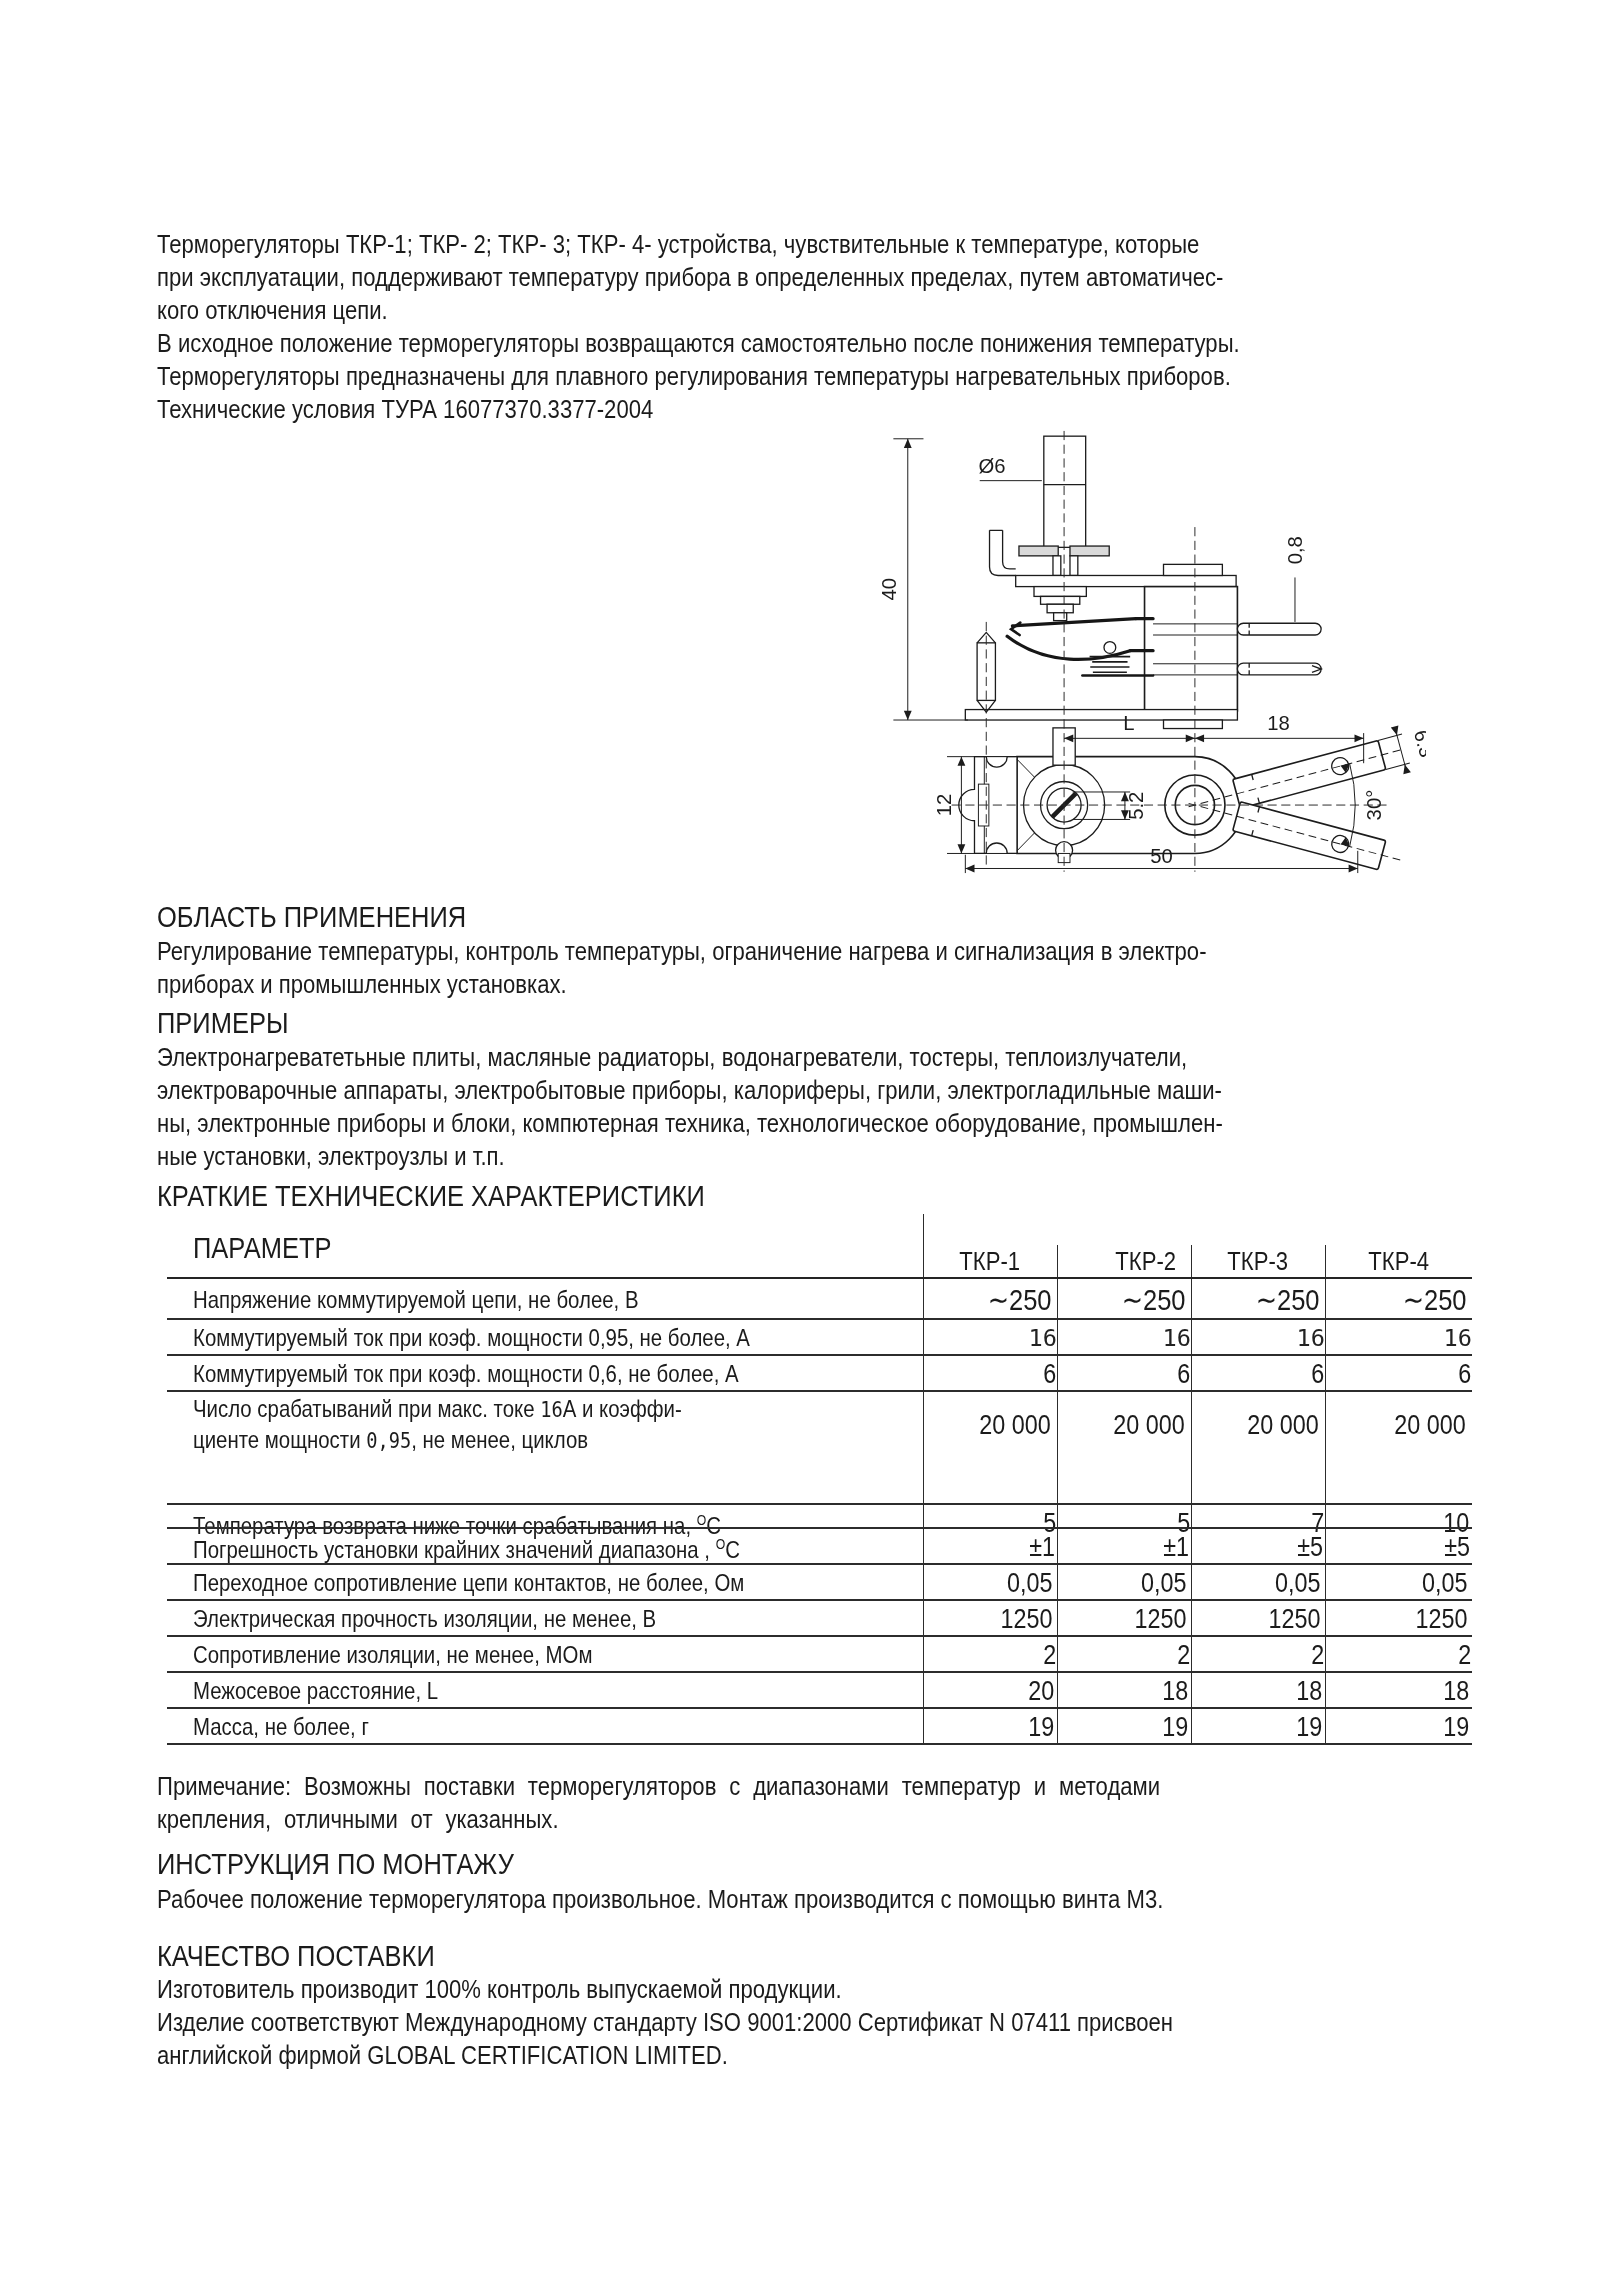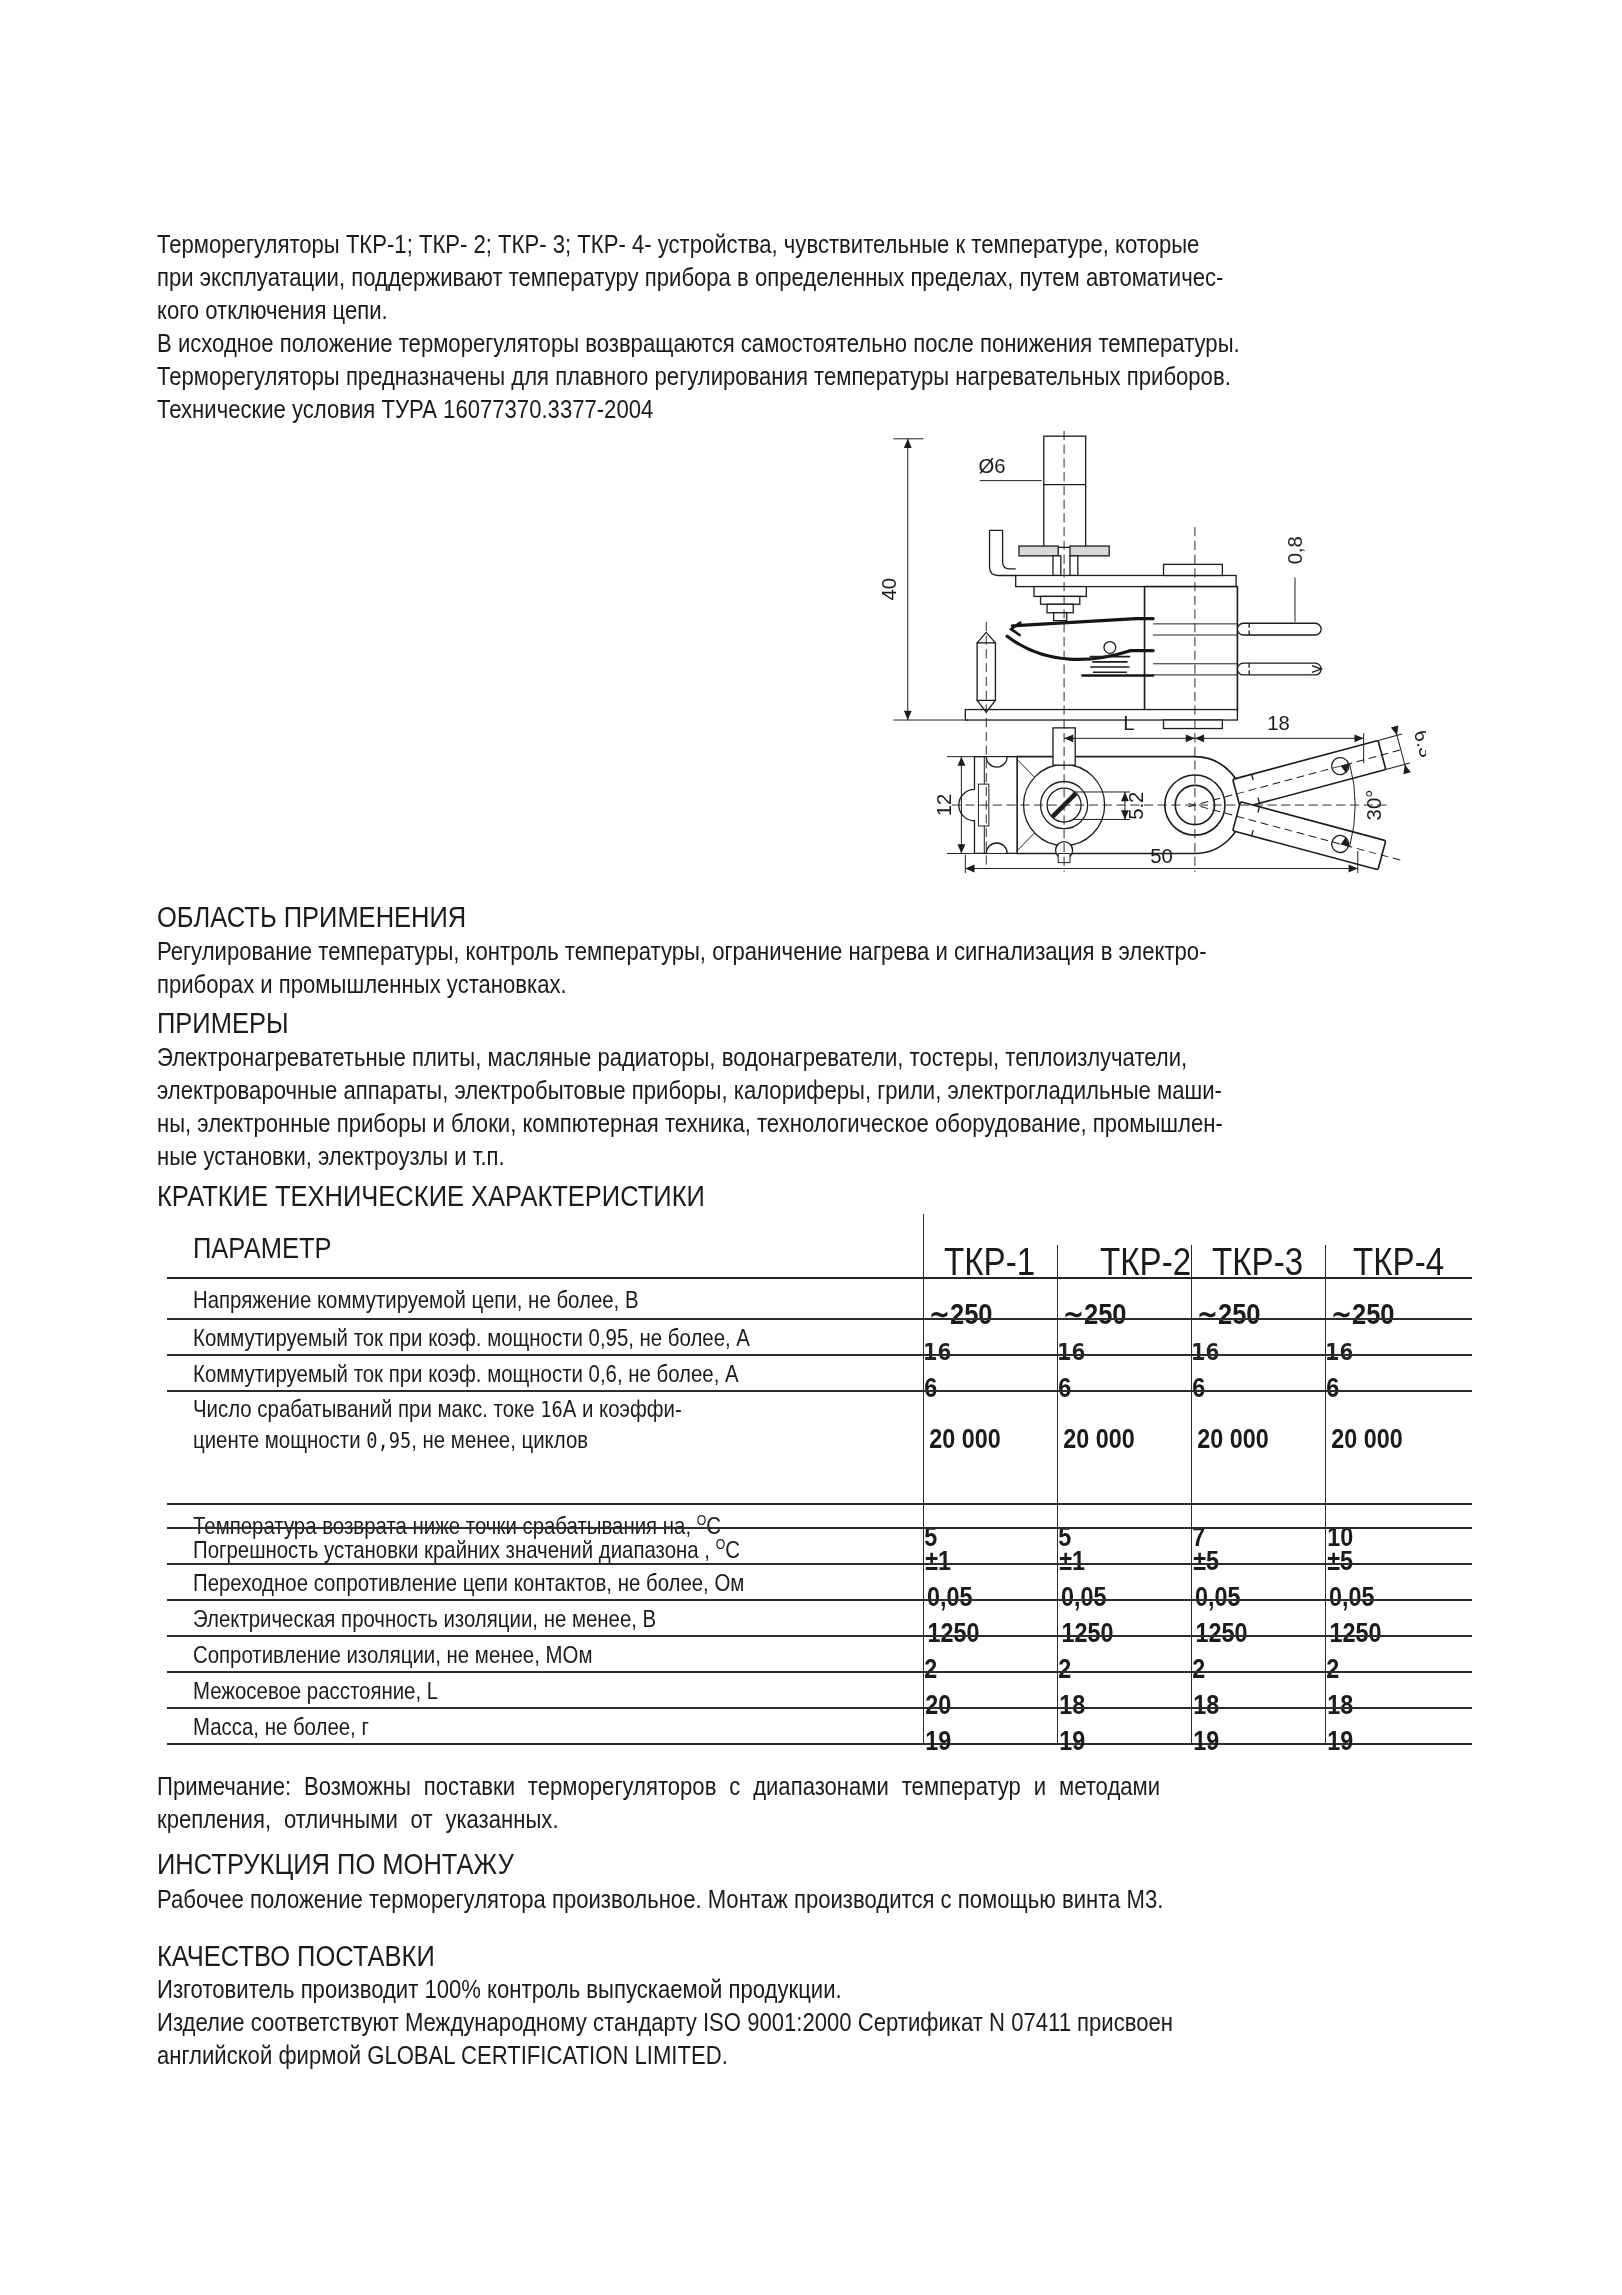--- a/index.html
+++ b/index.html
@@ -28,31 +28,31 @@
   .note { word-spacing:7.9px; }
   
   .specs-table { position:absolute; left:167px; top:1214px; width:1305px;
                  border-bottom:2px solid #2c2c2c; }
   .t-param-header { position:absolute; left:26px; top:17px; font-size:30px;
                     transform:scaleX(0.85); transform-origin:0 0; white-space:nowrap; }
   .t-group-header { position:absolute; left:756px; top:0; width:550px; height:31px;
                     display:flex; align-items:center; justify-content:center;
                     font-size:27.5px; letter-spacing:0.7px; }
   .t-model { position:absolute; top:31px; height:33px; display:flex;
-             align-items:center; justify-content:center; font-size:39px; }
+             align-items:center; justify-content:center; font-size:26px; }
   .t-vline { position:absolute; width:1.3px; background:#2c2c2c; }
   .t-row { position:absolute; left:0; width:100%; border-top:2px solid #2c2c2c; }
   .t-row.first { border-top:2.6px solid #242424; }
   .tlabel { position:absolute; left:26px; top:50%; width:844px;
             transform:translateY(-50%) scaleX(0.85); transform-origin:0 50%;
             font-size:24px; line-height:30px; white-space:pre-line; }
   .mono-inline { font-family:"DejaVu Sans Mono",monospace; font-size:22px; }
   sup { font-size:60%; }
-  .vcell { position:absolute; top:14px; height:100%; display:flex;
-           align-items:center; justify-content:flex-start;font-weight:bold; }
+  .vcell { position:absolute; top:0; height:100%; display:flex;
+           align-items:center; justify-content:flex-end; }
   .vnorm { font-size:27.5px; }
   .vbig  { font-size:30px; }
   .vmono { font-family:"DejaVu Sans Mono",monospace; font-size:23.6px; color:#222; }
   .condc { transform:scaleX(0.85); }
   
   .drawing { position:absolute; left:850px; top:393px; }
   .dimtext { font-family:"Liberation Sans","DejaVu Sans",sans-serif; }
 </style>
 </head>
 <body>

